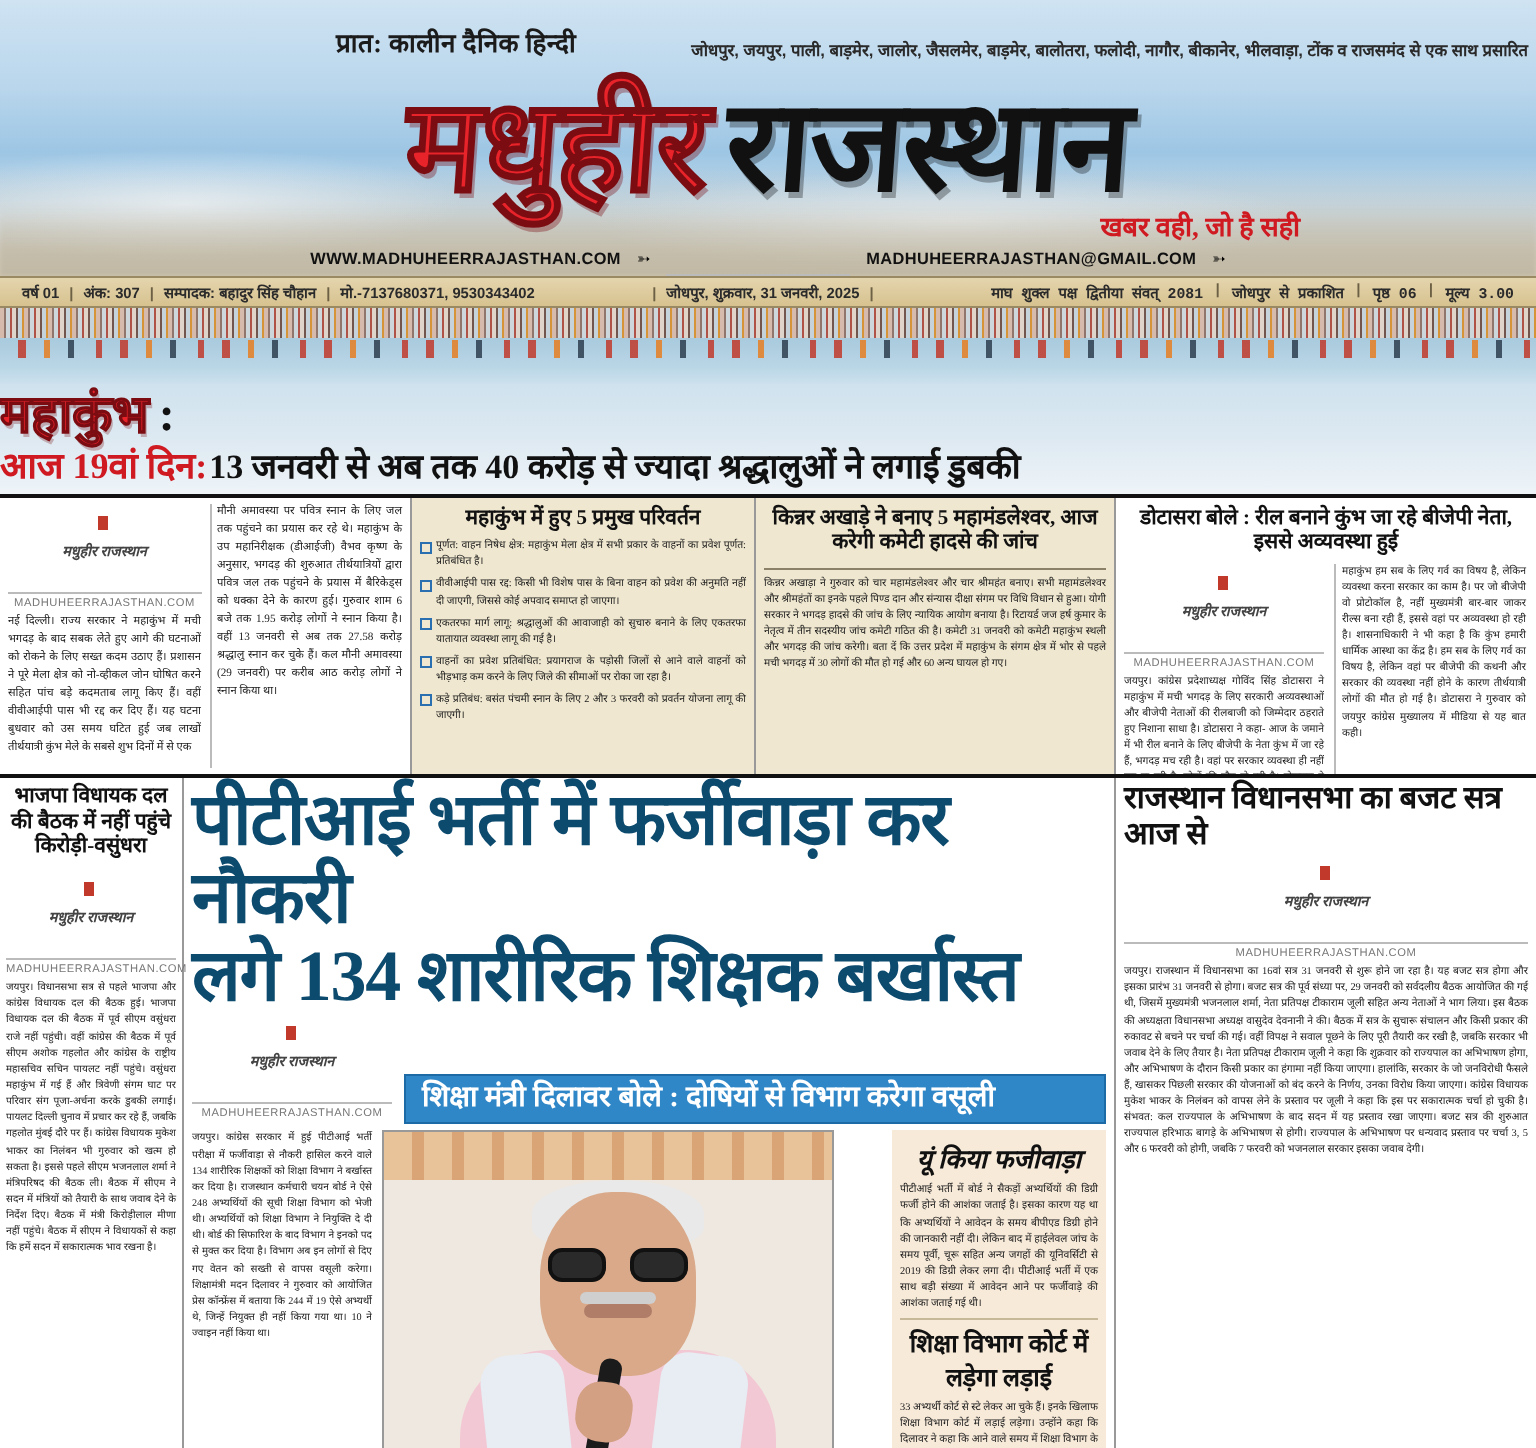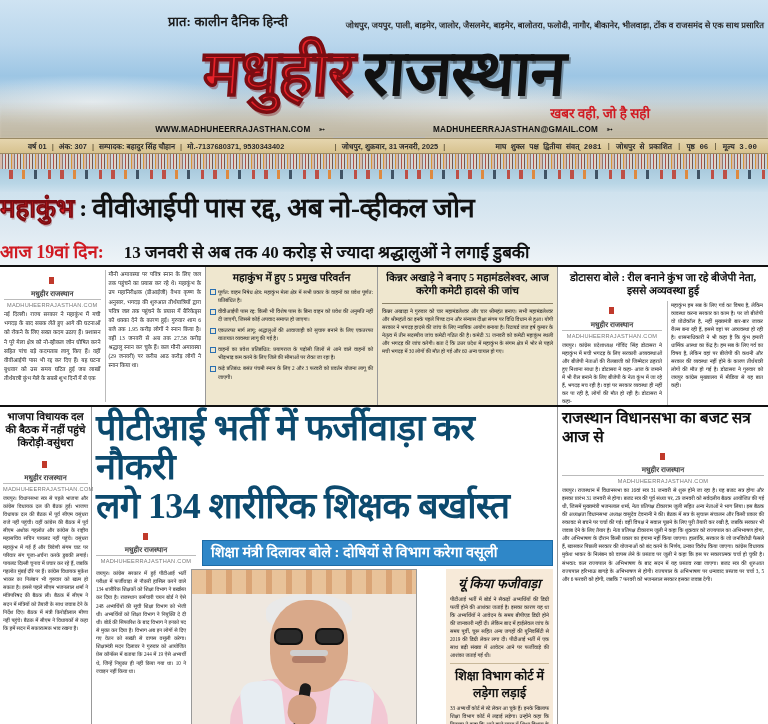--- a/index.html
+++ b/index.html
@@ -85,21 +85,21 @@
   .infobar{
     position:relative; width:768px; height:16px;
     background:linear-gradient(180deg,#e5d5ae,#d7c28f);
     border-top:1px solid #9a8a64; border-bottom:1px solid #9a8a64;
     display:flex; align-items:center;
     font-size:7.4px; font-weight:700; color:#2b2b2b; white-space:nowrap;
     font-family:"Liberation Sans", sans-serif;
   }
   .infobar .cell{ padding:0 5px; }
   .infobar .sep{ color:#6d6145; }
-  .ib-left{ display:flex; align-items:center; padding-left:23px; }
+  .ib-left{ display:flex; align-items:center; padding-left:6px; }
   .ib-mid{ display:flex; align-items:center; margin-left:auto; }
   .ib-right{ display:flex; align-items:center; margin-left:auto; padding-right:6px;font-family:Liberation Mono, monospace; }
 
   
   .banner{
     position:relative; width:768px; height:38px; overflow:hidden;
     background:linear-gradient(180deg,#bcd2e0 0%,#a9c9dd 40%,#9fc4db 100%);
   }
   .banner .crowd{
     position:absolute; left:0; top:0; width:100%; height:17px;
@@ -134,40 +134,40 @@
     -webkit-text-stroke:.8px #7b0d12;
     text-shadow:1px 2px 0 rgba(120,10,15,.28);
     line-height:1.08;
   }
   .mh-colon{ font-size:24px; font-weight:700; color:#111; }
   .mh-head1{
     font-size:27px; font-weight:700; color:#111; line-height:1.1;
     letter-spacing:-.3px;
   }
   .mh-row2{
-    margin-top:18px; display:flex; align-items:baseline; gap:20px;
+    margin-top:1px; display:flex; align-items:baseline; gap:1px;
   }
   .mh-sub-red{ font-size:18px; font-weight:700; color:#d01a22; line-height:1.15; }
   .mh-sub-black{ font-size:17px; font-weight:700; color:#111; line-height:1.15; }
 
   
   .midsection{
     display:flex; width:768px; height:140px;
     border-top:2px solid #111; background:#fff;
   }
   .mid-col{ padding:3px 4px; overflow:hidden; }
   .col-a{ width:206px; border-right:1px solid #999; display:flex; gap:4px; }
   .col-b{ width:172px; border-right:1px solid #999; background:#efe7cf; }
   .col-c{ width:180px; border-right:1px solid #999; background:#efe7cf; }
   .col-d{ width:210px; }
 
   .brandline{ text-align:center; margin-bottom:2px; }
   .brandline .bn{
     font-size:7.2px; font-weight:700; color:#444;
-    border-bottom:1px solid #bbb; padding-bottom:1px; display:block;
+    border-bottom:1px solid #bbb; padding-bottom:16px; display:block;font-style:italic;
   }
   .brandline .url{
     font-size:5.6px; color:#777; letter-spacing:.3px; margin-top:2px;
     font-family:"Liberation Sans", sans-serif; display:block;
   }
   .redmark{ width:5px; height:7px; background:#c0392b; display:inline-block; margin-right:2px; vertical-align:middle;}
 
   .bodytext{
     font-size:5.6px; line-height:1.62; color:#1c1c1c; text-align:justify;
     font-family:"Liberation Serif", serif;
@@ -354,21 +354,20 @@
   <div class="banner">
     <div class="crowd"></div>
     <div class="water"></div>
     <div class="boats"></div>
   </div>
 
   <div class="mainhead">
     <div class="mh-row1">
       <span class="kumbh-tag">महाकुंभ</span>
       <span class="mh-colon">:</span>
-      <span class="mh-head1">वीवीआईपी पास रद्द, अब नो-व्हीकल जोन</span>
     </div>
     <div class="mh-row2">
       <span class="mh-sub-red">आज 19वां दिन:</span>
       <span class="mh-sub-black">13 जनवरी से अब तक 40 करोड़ से ज्यादा श्रद्धालुओं ने लगाई डुबकी</span>
     </div>
   </div>
 
   <div class="midsection">
 
     <div class="mid-col col-a">

